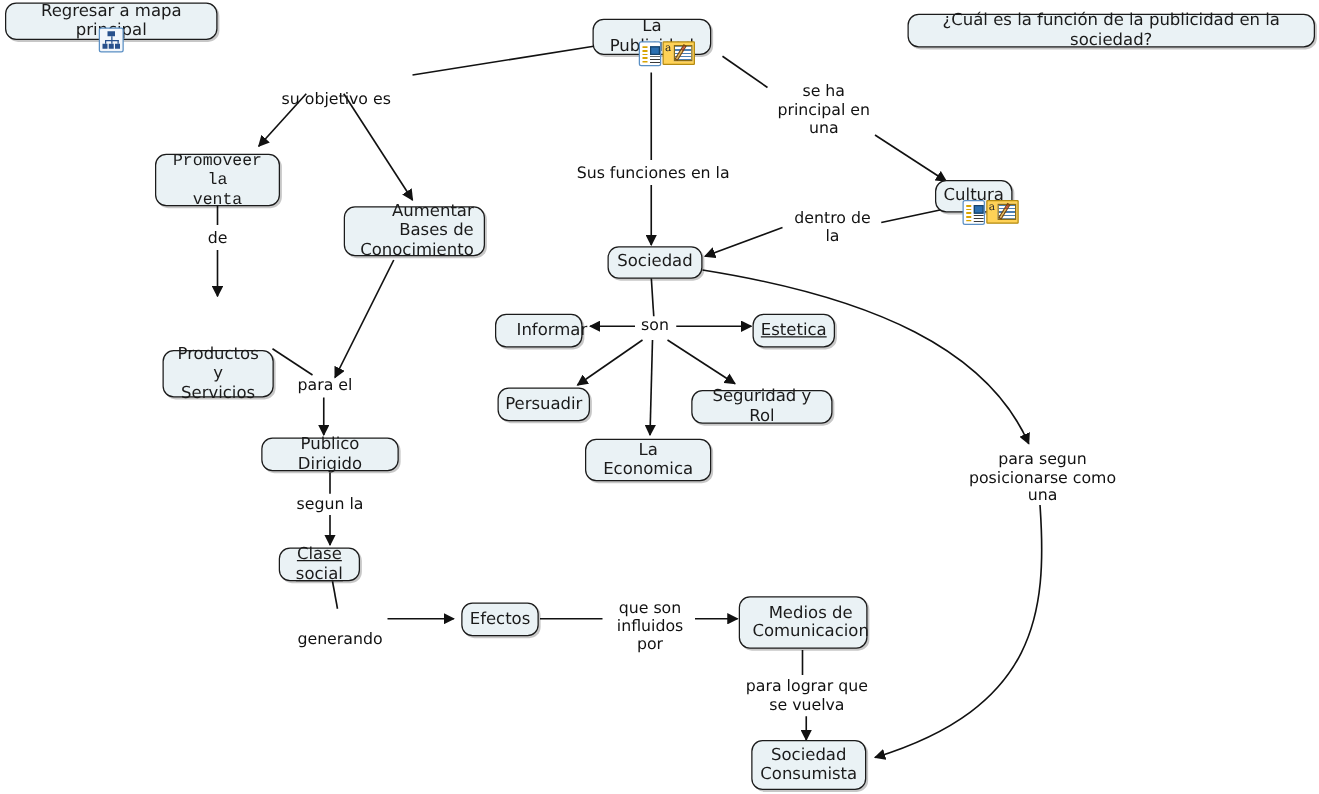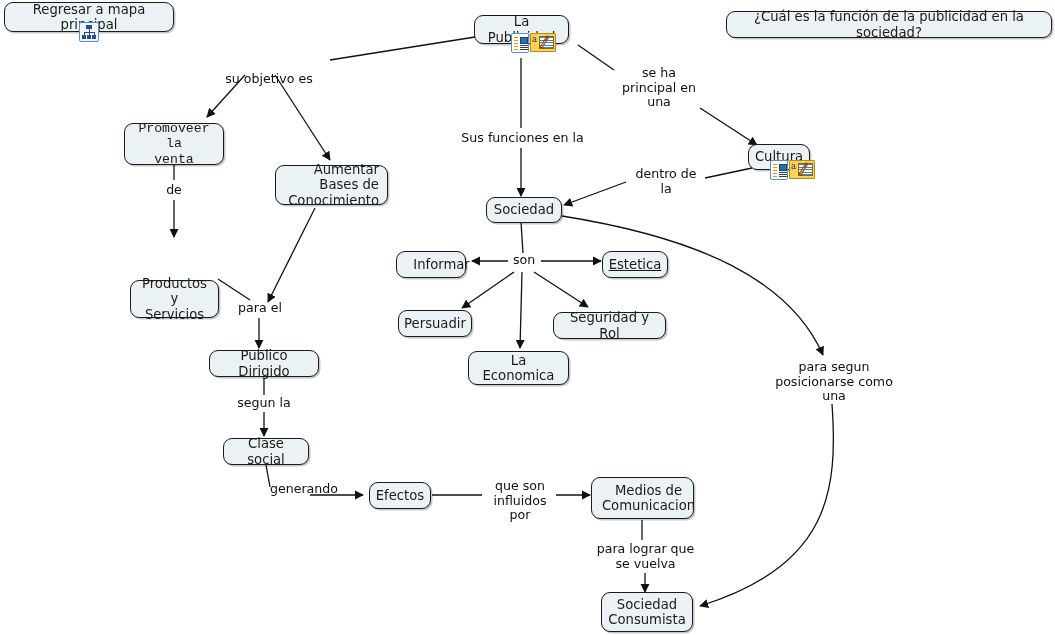--- a/index.html
+++ b/index.html
@@ -279,21 +279,21 @@
 venta</div>
 
   <div class="node" style="left:275px; top:165px; width:113px; height:40px;text-align:right;">Aumentar Bases de
 Conocimiento</div>
 
   <div class="node" style="left:130px; top:240px; width:89px; height:38px;margin-top:40px;">Productos y
 Servicios</div>
 
   <div class="node" style="left:209px; top:350px; width:110px; height:27px;">Publico Dirigido</div>
 
-  <div class="node" style="left:223px; top:438px; width:86px; height:27px;">Clase social</div>
+  <div class="node" style="left:223px; top:438px; width:65px; height:27px;text-decoration:underline;">Clase social</div>
 
   <div class="node" style="left:369px; top:482px; width:62px; height:27px;">Efectos</div>
 
   <div class="node" style="left:591px; top:477px; width:103px; height:42px;padding-left:20px;">Medios de
 Comunicacion</div>
 
   <div class="node" style="left:601px; top:592px; width:92px; height:40px;">Sociedad
 Consumista</div>
 
   <div class="node" style="left:486px; top:197px; width:76px; height:26px;">Sociedad</div>
@@ -332,21 +332,21 @@
 
   <div class="label" style="left:627px; top:167px; width:78px;">dentro de
 la</div>
 
   <div class="label" style="left:159px; top:183px; width:30px;">de</div>
 
   <div class="label" style="left:229px; top:301px; width:62px;">para el</div>
 
   <div class="label" style="left:233px; top:396px; width:62px;">segun la</div>
 
-  <div class="label" style="left:232px; top:482px; width:80px;margin-left:32px;">generando</div>
+  <div class="label" style="left:232px; top:504px; width:80px;">generando</div>
 
   <div class="label" style="left:481px; top:479px; width:78px;">que son
 influidos por</div>
 
   <div class="label" style="left:588px; top:542px; width:115px;">para lograr que
 se vuelva</div>
 
   <div class="label" style="left:767px; top:360px; width:134px;">para segun
 posicionarse como
 una</div>

